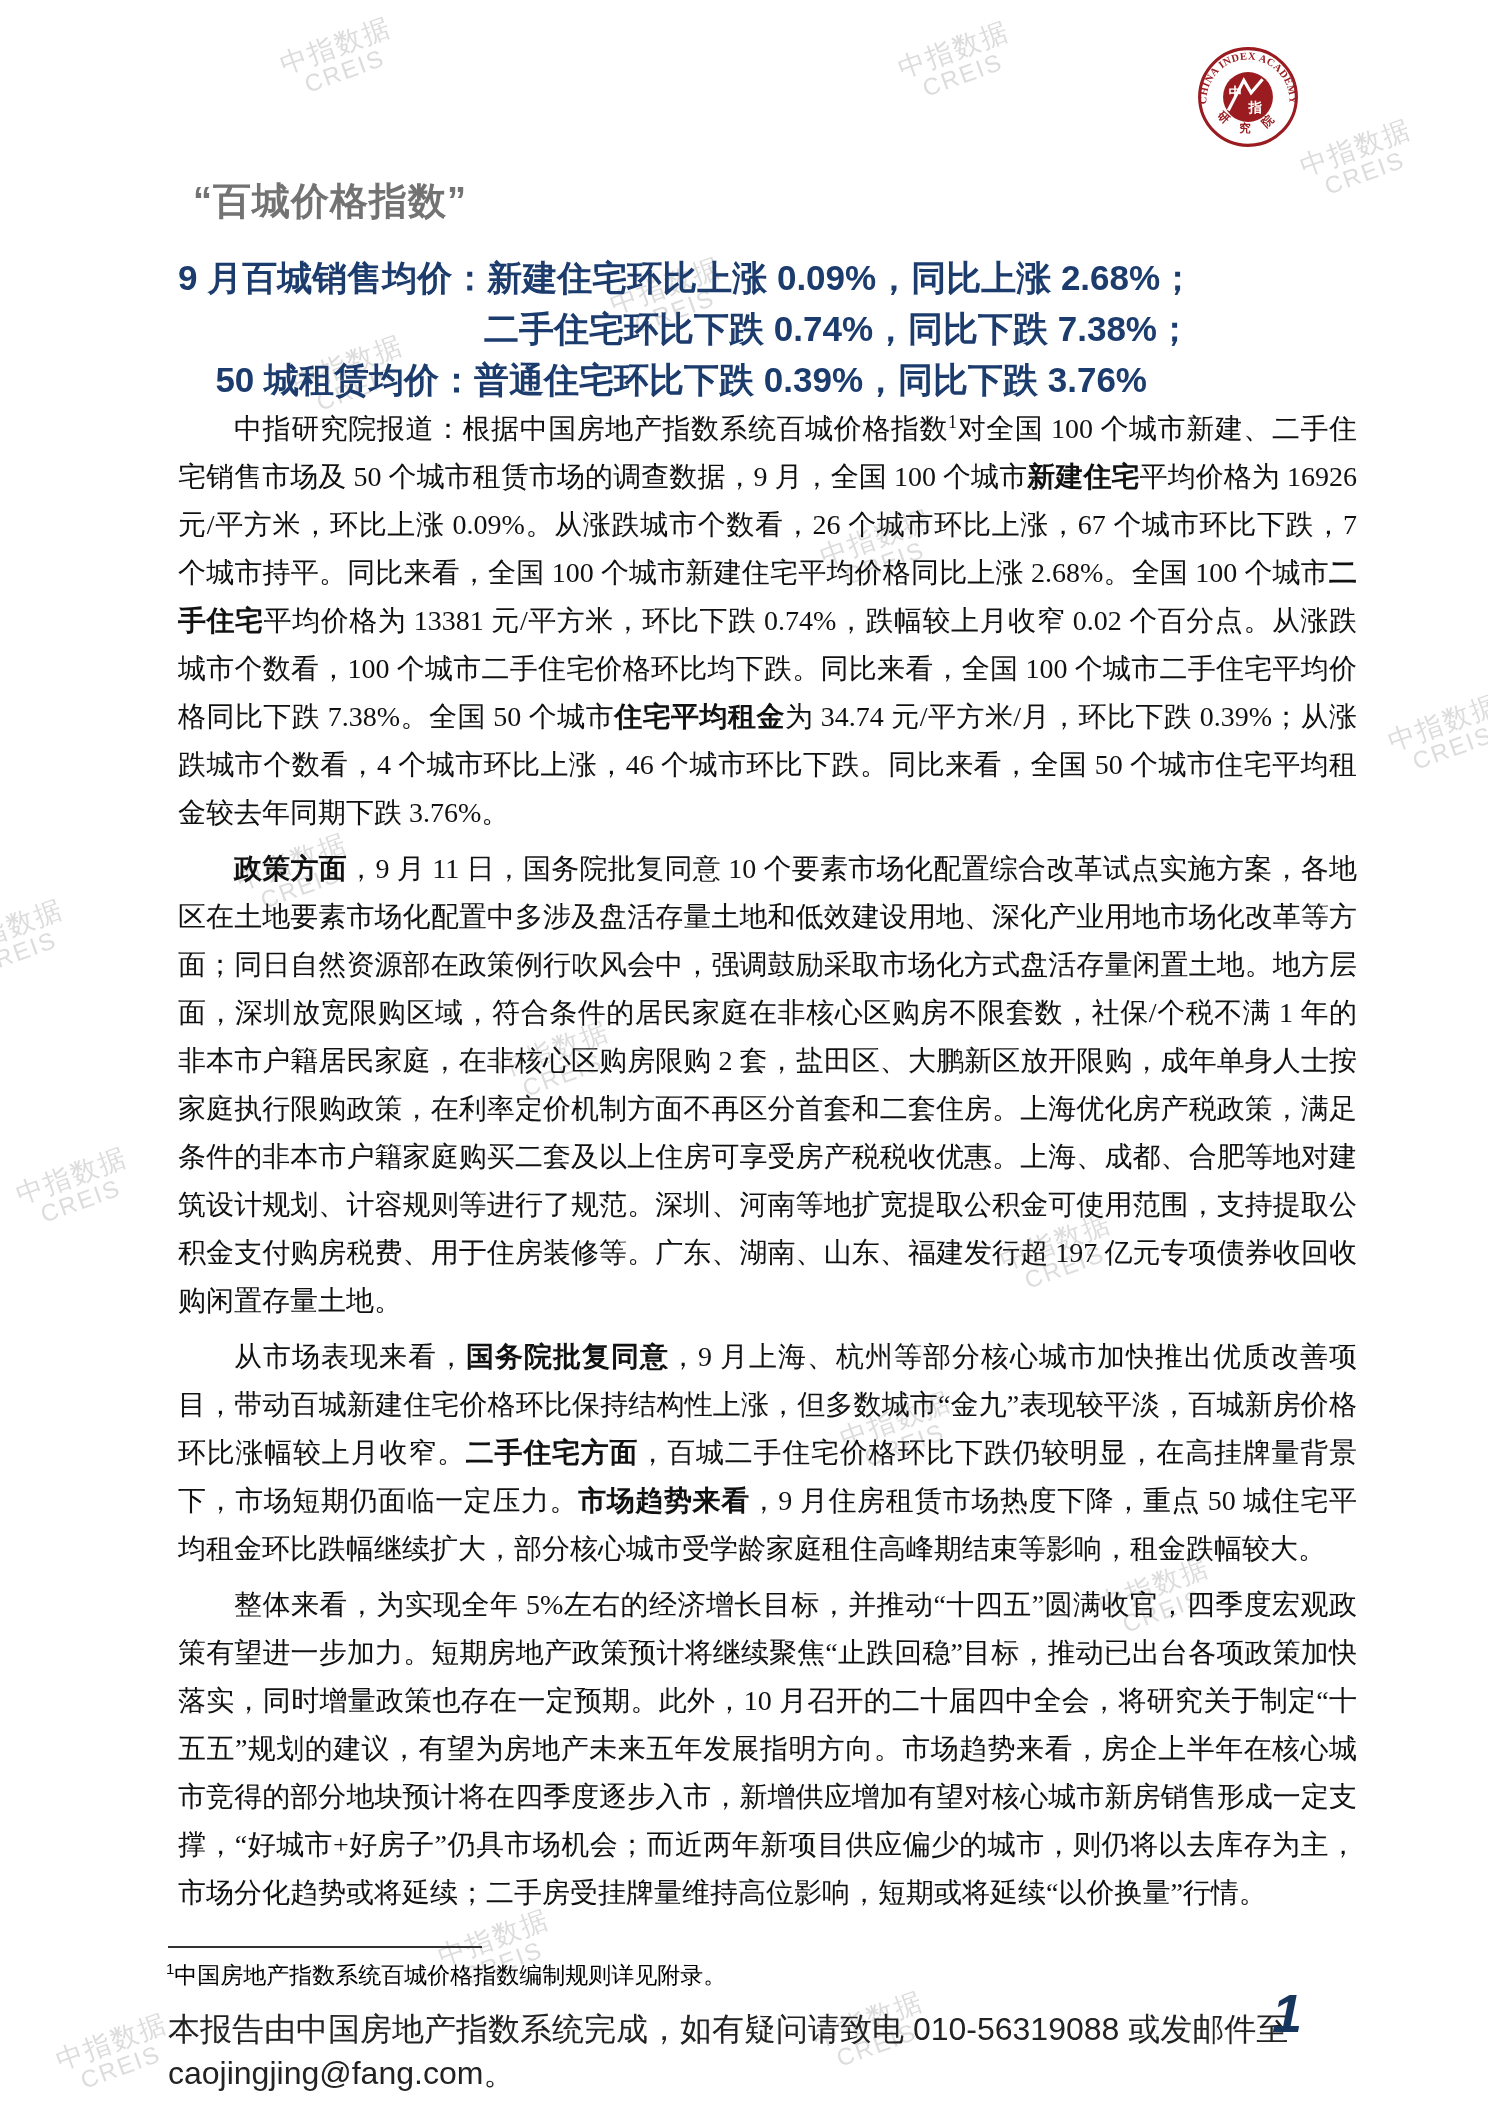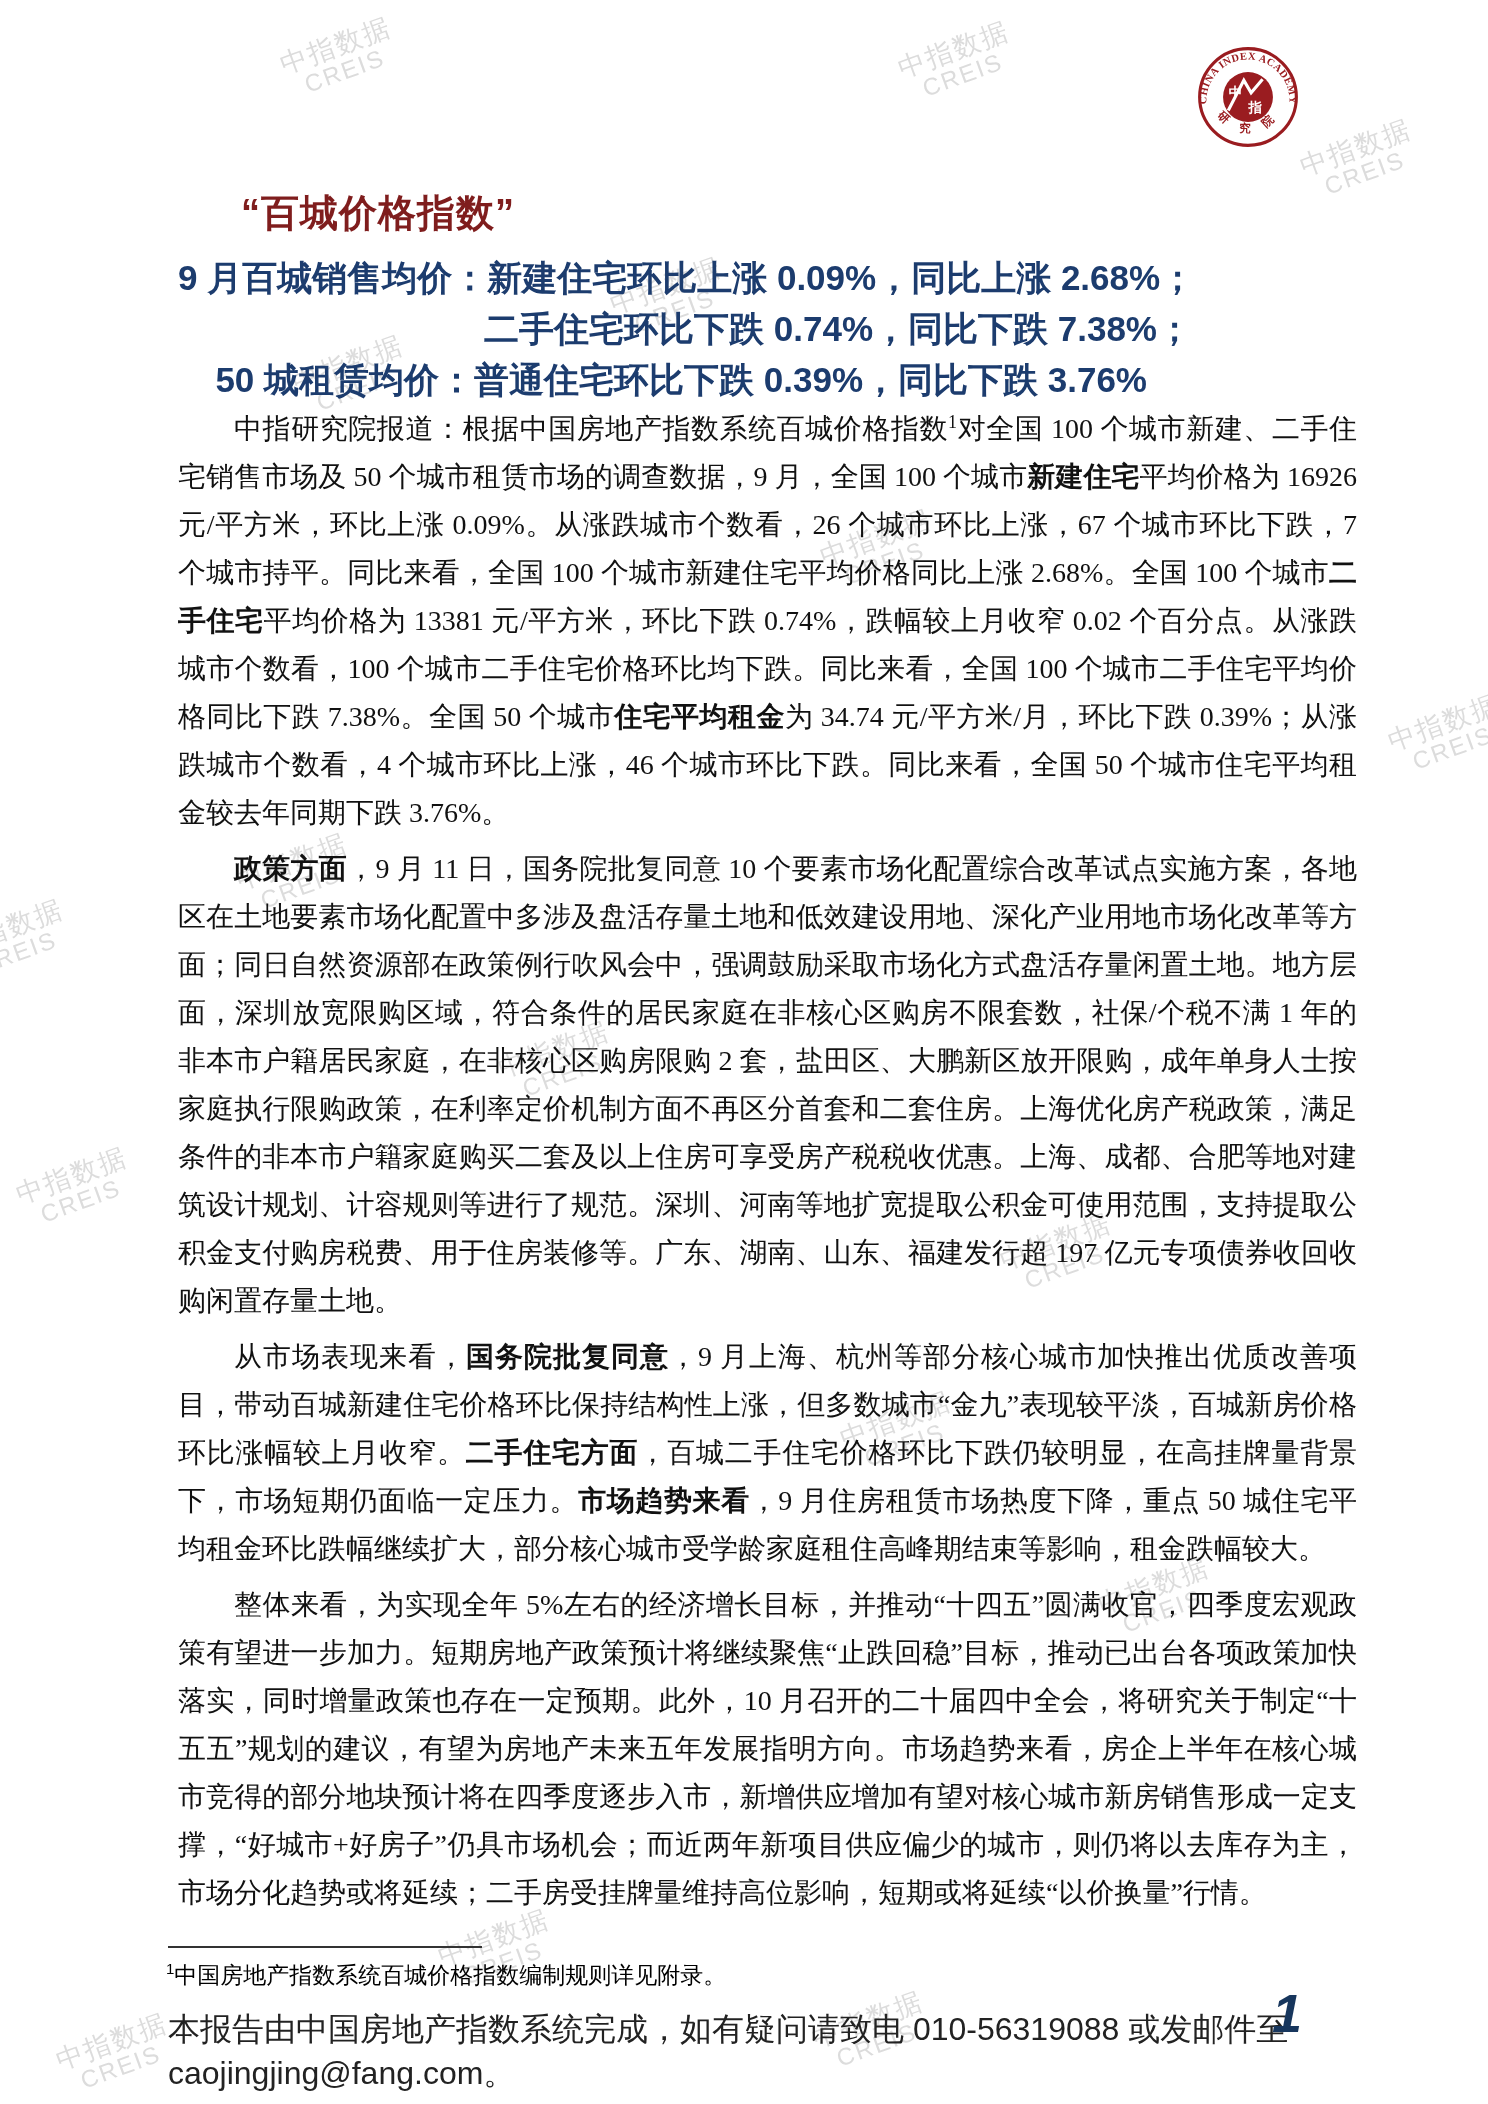--- a/index.html
+++ b/index.html
@@ -21,23 +21,23 @@
     pointer-events:none;
     white-space:nowrap;
     z-index:1;
   }
   .wm .wm-cn{font-size:27px;letter-spacing:2px;line-height:28px;}
   .wm .wm-en{font-size:24px;letter-spacing:2px;line-height:26px;}
   
   .logo{position:absolute;left:1196px;top:45px;width:104px;height:104px;z-index:3;}
   
   .section-label{
-    position:absolute;left:193px;top:188px;
-    font-size:38px;font-weight:bold;color:#7f1d1d;
-    letter-spacing:1px;z-index:2;margin-left:48px;
+    position:absolute;left:193px;top:176px;
+    font-size:38px;font-weight:bold;color:#737373;
+    letter-spacing:1px;z-index:2;
   }
   .headline{
     position:absolute;left:178px;top:252px;width:1014px;
     font-size:35px;font-weight:bold;color:#1c3c6e;
     line-height:51px;text-align:right;z-index:2;
   }
   .headline .hl-line{white-space:nowrap;}
   .headline .hl-line.last{padding-right:45px;}
   
   .body-text{

